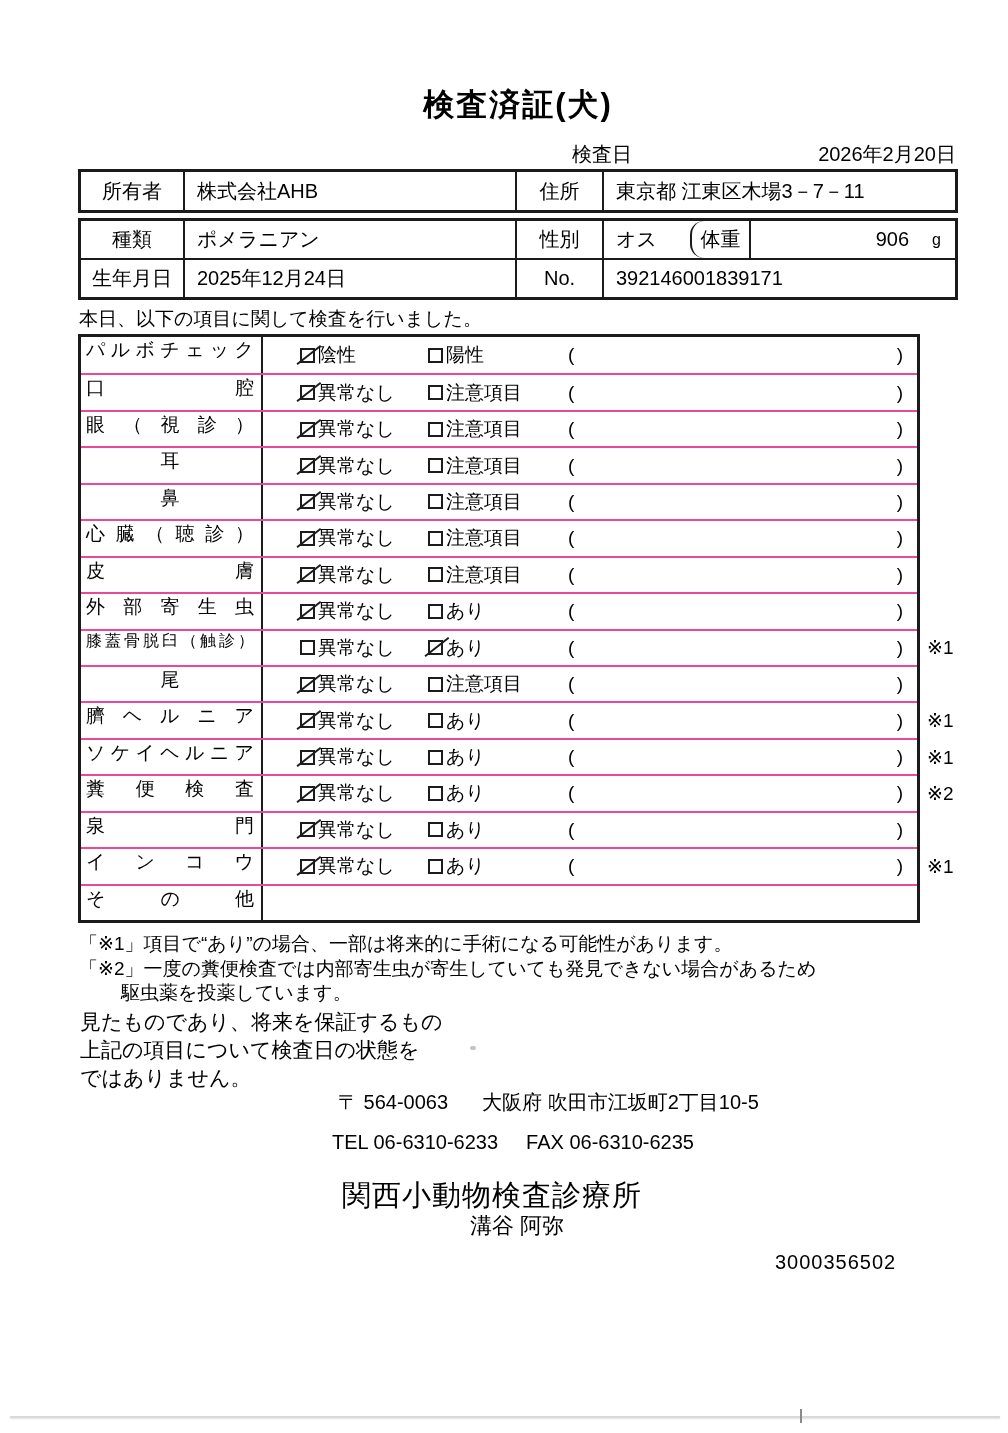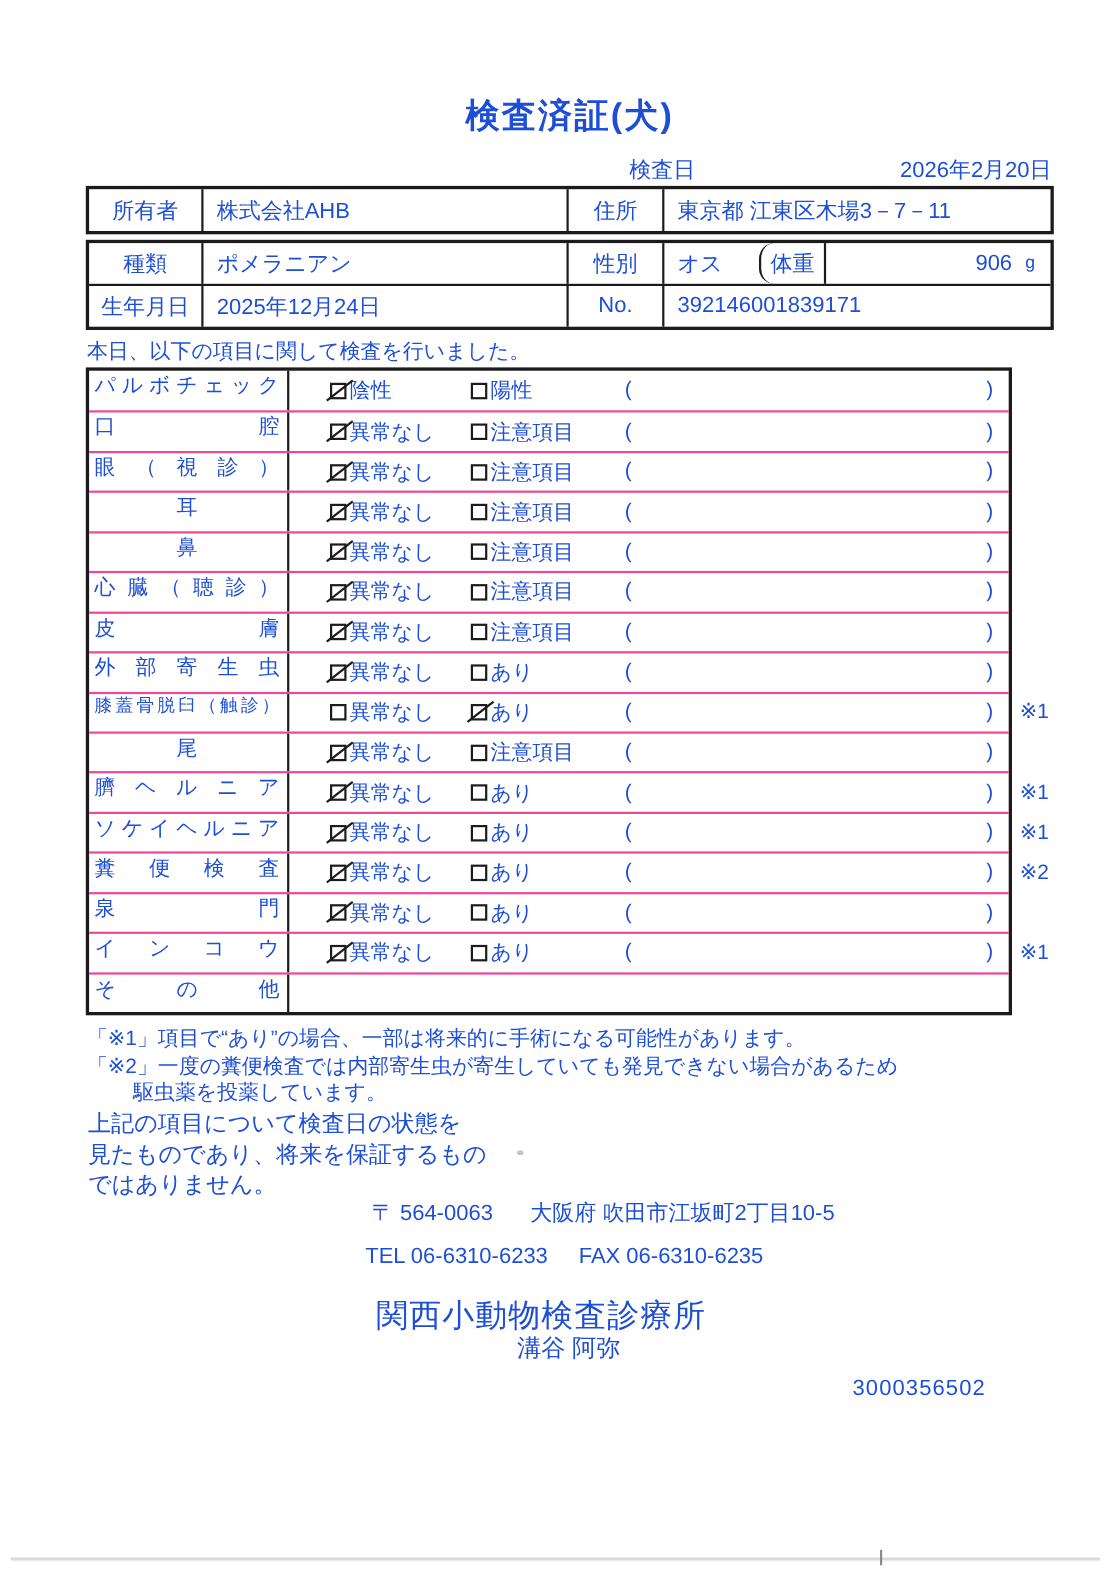--- a/index.html
+++ b/index.html
@@ -1,17 +1,17 @@
 <!DOCTYPE html>
 <html><head>
 <meta charset="utf-8">
 <style>
   html,body{margin:0;padding:0;background:#fff;}
   .page{position:relative;width:1008px;height:1433px;background:#fff;overflow:hidden;
-        font-family:"Liberation Sans","DejaVu Sans",sans-serif;color:#1d4ed8;}
+        font-family:"Liberation Sans","DejaVu Sans",sans-serif;color:#000000;}
   
   .title{position:absolute;top:84px;left:78px;width:880px;text-align:center;
          font-size:31px;font-weight:700;letter-spacing:2px;}
   .date-row{position:absolute;top:141px;left:78px;width:880px;height:26px;font-size:20px;}
   .date-label{position:absolute;left:494px;top:0;}
   .date-value{position:absolute;right:2px;top:0;}
   
   .tbl{position:absolute;left:78px;border:3px solid #1b1b1b;box-sizing:border-box;
        display:flex;flex-direction:column;width:880px;font-size:20px;}
   .tblA{top:169px;height:44px;}
@@ -21,21 +21,21 @@
   .cell{display:flex;align-items:center;box-sizing:border-box;overflow:hidden;white-space:nowrap;}
   .cell + .cell{border-left:2px solid #1b1b1b;}
   .c-lab{justify-content:center;}
   .c-val{padding-left:12px;}
   .w102{width:102px;flex:none;}
   .w332{width:332px;flex:none;}
   .w87{width:87px;flex:none;}
   .w88{width:88px;flex:none;}
   .w73{width:59px;flex:none;border-radius:14px;}
   .grow{flex:1;}
-  .c-weight{justify-content:flex-end;padding-right:14px;}
+  .c-weight{justify-content:flex-end;padding-right:14px;gap:11px;}
   .unit{font-size:16px;margin-left:12px;}
   
   .intro{position:absolute;top:306px;left:79px;font-size:19px;}
   
   .mtbl{position:absolute;top:334px;left:78px;width:842px;height:589px;
         border:3px solid #1b1b1b;box-sizing:border-box;display:grid;
         grid-template-rows:repeat(16,1fr);font-size:19px;}
   .mrow{position:relative;display:flex;align-items:center;min-height:0;}
   .mrow + .mrow{border-top:2px solid #ec4899;}
   .mlab{width:168px;flex:none;align-self:stretch;border-right:2px solid #1b1b1b;
@@ -379,22 +379,22 @@
         </div>
     </div>
 
   </div>
 
   <div class="fn1">「※1」項目で“あり”の場合、一部は将来的に手術になる可能性があります。</div>
   <div class="fn2">「※2」一度の糞便検査では内部寄生虫が寄生していても発見できない場合があるため</div>
   <div class="fn2b">駆虫薬を投薬しています。</div>
 
   <div class="disc">
+    <div>見たものであり、将来を保証するもの</div>
     <div>上記の項目について検査日の状態を</div>
-    <div>見たものであり、将来を保証するもの</div>
     <div>ではありません。</div>
   </div>
 
 
   <div class="postal">
     <span>〒 564-0063</span>
     <span class="addr">大阪府 吹田市江坂町2丁目10-5</span>
   </div>
   <div class="telfax">
     <span>TEL 06-6310-6233</span>

